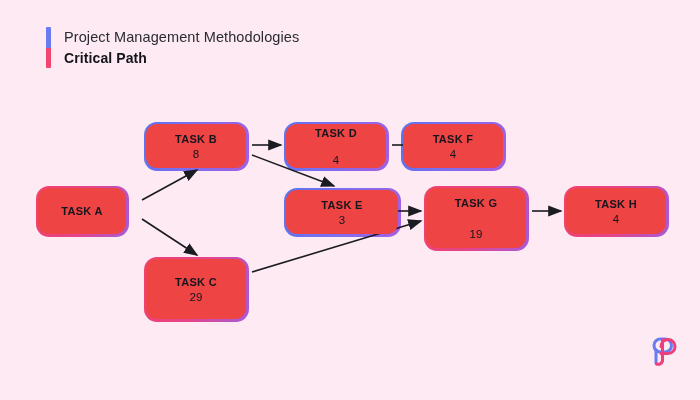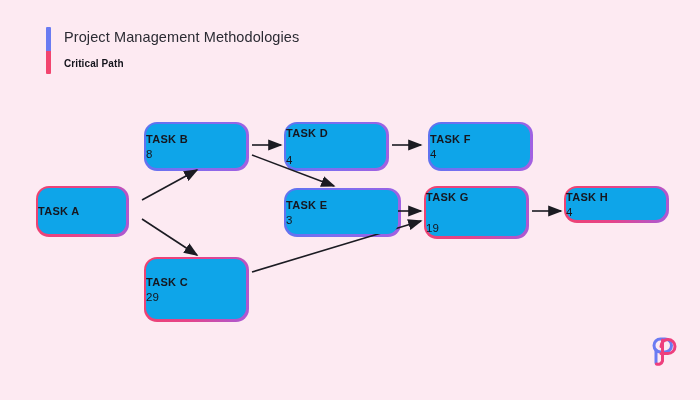--- a/index.html
+++ b/index.html
@@ -35,26 +35,26 @@
     flex-direction: column;
     justify-content: center;
   }
   #subtitle {
     font-size: 14.5px;
     color: #2b2b33;
     line-height: 20px;
     letter-spacing: 0.1px;
   }
   #title {
-    font-size: 10px;
+    font-size: 14px;
     font-weight: bold;
     color: #14141c;
     line-height: 20px;
     letter-spacing: 0.1px;
-    margin-top: 7px;
+    margin-top: 1px;
   }
 
   
   #diagram {
     position: absolute;
     left: 0;
     top: 0;
     width: 700px;
     height: 400px;
   }
@@ -64,23 +64,24 @@
     top: 0;
     width: 700px;
     height: 400px;
     pointer-events: none;
   }
 
   .node {
     position: absolute;
     box-sizing: border-box;
     border-radius: 11px;
-    background: #0ea5e9;
+    background: #ef4444;
     display: flex;
     flex-direction: column;
+    align-items: center;
     justify-content: center;
     padding: 0;
   }
   
   .node::before {
     content: "";
     position: absolute;
     left: -2.5px;
     top: -2.5px;
     right: -2.5px;
@@ -159,29 +160,29 @@
         <div class="node-value">29</div>
       </div>
       <div class="node blue" style="left: 286px; top: 124px; width: 100px; height: 44px; gap: 12px;">
         <div class="node-label">TASK D</div>
         <div class="node-value">4</div>
       </div>
       <div class="node blue" style="left: 286px; top: 190px; width: 112px; height: 44px;">
         <div class="node-label">TASK E</div>
         <div class="node-value">3</div>
       </div>
-      <div class="node blue" style="left: 430px; top: 124px; width: 100px; height: 44px;">
+      <div class="node blue" style="left: 403px; top: 124px; width: 100px; height: 44px;">
         <div class="node-label">TASK F</div>
         <div class="node-value">4</div>
       </div>
-      <div class="node pink" style="left: 426px; top: 188px; width: 100px; height: 48px; gap: 16px;">
+      <div class="node pink" style="left: 426px; top: 188px; width: 100px; height: 60px; gap: 16px;">
         <div class="node-label">TASK G</div>
         <div class="node-value">19</div>
       </div>
-      <div class="node pink" style="left: 566px; top: 188px; width: 100px; height: 32px;">
+      <div class="node pink" style="left: 566px; top: 188px; width: 100px; height: 46px;">
         <div class="node-label">TASK H</div>
         <div class="node-value">4</div>
       </div>
     </div>
 </div>
 
 <div id="logo">
   <svg viewBox="0 0 34 34" width="34" height="34">
     <g>
       <path d="M6 9.5 A6.5 6.5 0 0 1 12.5 3 L17 3 A6.5 6.5 0 0 1 17 16 L12.5 16 A6.5 6.5 0 0 1 6 9.5 Z" fill="none" stroke="#6a7bf2" stroke-width="3"></path>

